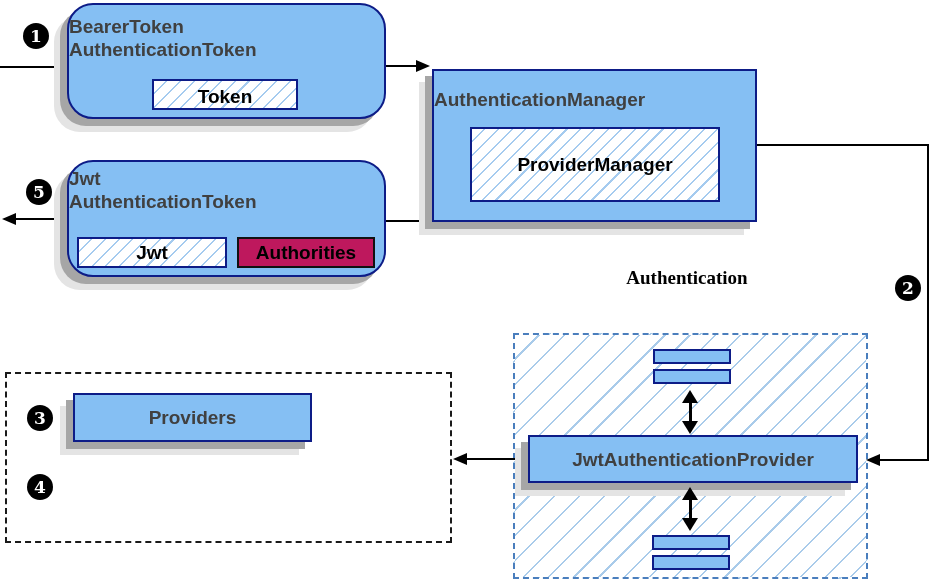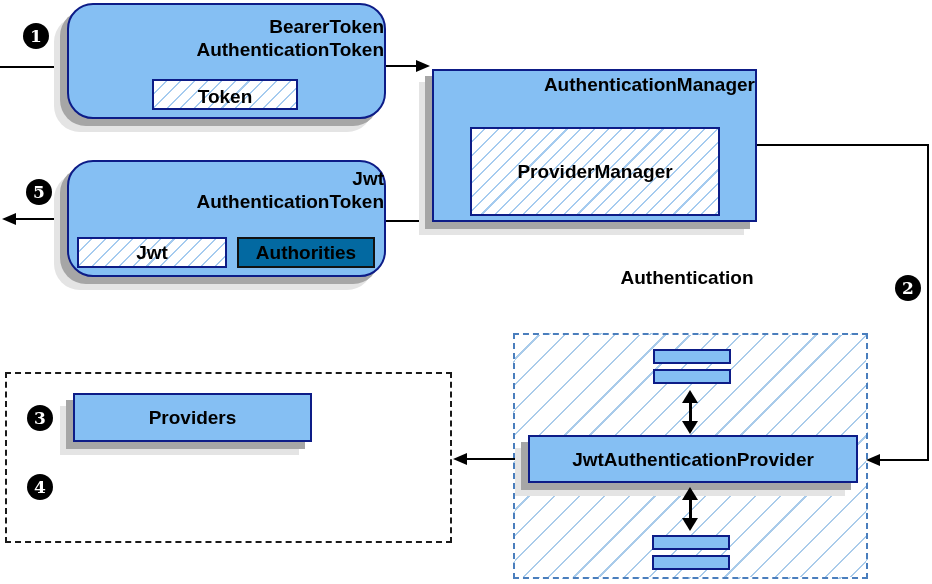--- a/index.html
+++ b/index.html
@@ -5,23 +5,23 @@
   html,body{margin:0;padding:0;background:#ffffff;}
   .canvas{
     position:relative;width:932px;height:584px;background:#ffffff;
     font-family:"Liberation Sans",sans-serif;overflow:hidden;
   }
   .node{
     position:absolute;background:#85BFF3;border:2px solid #0D1C87;box-sizing:border-box;
     box-shadow:-7px 7px 0 #A6A6A6,-13px 13px 0 #E4E4E4;color:#000;
   }
   .rounded{border-radius:26px;}
-  .title{font-weight:bold;font-size:19px;line-height:23px;text-align:right;color:#000000;}
+  .title{font-weight:bold;font-size:19px;line-height:23px;text-align:left;color:#404040;}
   .chip{
-    position:absolute;background-color:#0369a1;border:2px solid #0D1C87;box-sizing:border-box;
+    position:absolute;background-color:#be185d;border:2px solid #0D1C87;box-sizing:border-box;
     font-weight:bold;font-size:19px;color:#000;
     display:flex;align-items:center;justify-content:center;
   }
   .hatch-s{
     background-image:repeating-linear-gradient(135deg, rgba(255,255,255,0) 0px, rgba(255,255,255,0) 8.2px, #A5CBEF 8.2px, #A5CBEF 9.7px);
     background-color:#ffffff;
   }
   .hatch-l{
     background-image:repeating-linear-gradient(135deg, rgba(255,255,255,0) 0px, rgba(255,255,255,0) 16.2px, #A9CBEA 16.2px, #A9CBEA 17.8px);
     background-color:#ffffff;
@@ -76,41 +76,41 @@
     <div class="title" style="padding-top:10px;">
       <span style="display:block;">BearerToken</span>
       <span style="display:block;">AuthenticationToken</span>
     </div>
     <div class="chip hatch-s" style="left:83px;top:74px;width:146px;height:31px;align-items:flex-end;">
       <span>Token</span>
     </div>
   </div>
 
   <div class="node" style="left:432px;top:69px;width:325px;height:153px;">
-    <div class="title" style="padding-top:2px;">AuthenticationManager</div>
-    <div class="chip hatch-s" style="left:36px;top:56px;width:250px;height:89px;">
+    <div class="title" style="padding-top:17px;">AuthenticationManager</div>
+    <div class="chip hatch-s" style="left:36px;top:56px;width:250px;height:75px;">
       <span>ProviderManager</span>
     </div>
   </div>
 
   <div class="node rounded" style="left:67px;top:160px;width:319px;height:117px;">
     <div class="title" style="padding-top:5px;">
       <span style="display:block;">Jwt</span>
       <span style="display:block;">AuthenticationToken</span>
     </div>
     <div class="chip hatch-s" style="left:8px;top:75px;width:150px;height:31px;">
       <span>Jwt</span>
     </div>
     <div class="chip" style="left:168px;top:75px;width:138px;height:31px;border-color:#111111;">
       <span>Authorities</span>
     </div>
   </div>
 
   <div class="plabel" style="left:567px;top:266px;width:240px;">
-    <span style="display:block;">Authentication</span>
+    <span style="display:block;font-family:Liberation Serif, serif;">Authentication</span>
   </div>
 
   <div class="bar" style="left:653px;top:349px;"></div>
   <div class="bar" style="left:653px;top:369px;"></div>
 
   <div class="varrow" style="left:682px;top:390px;height:44px;">
     <span class="tipup"></span>
     <span class="stem"></span>
     <span class="tipdown"></span>
   </div>

